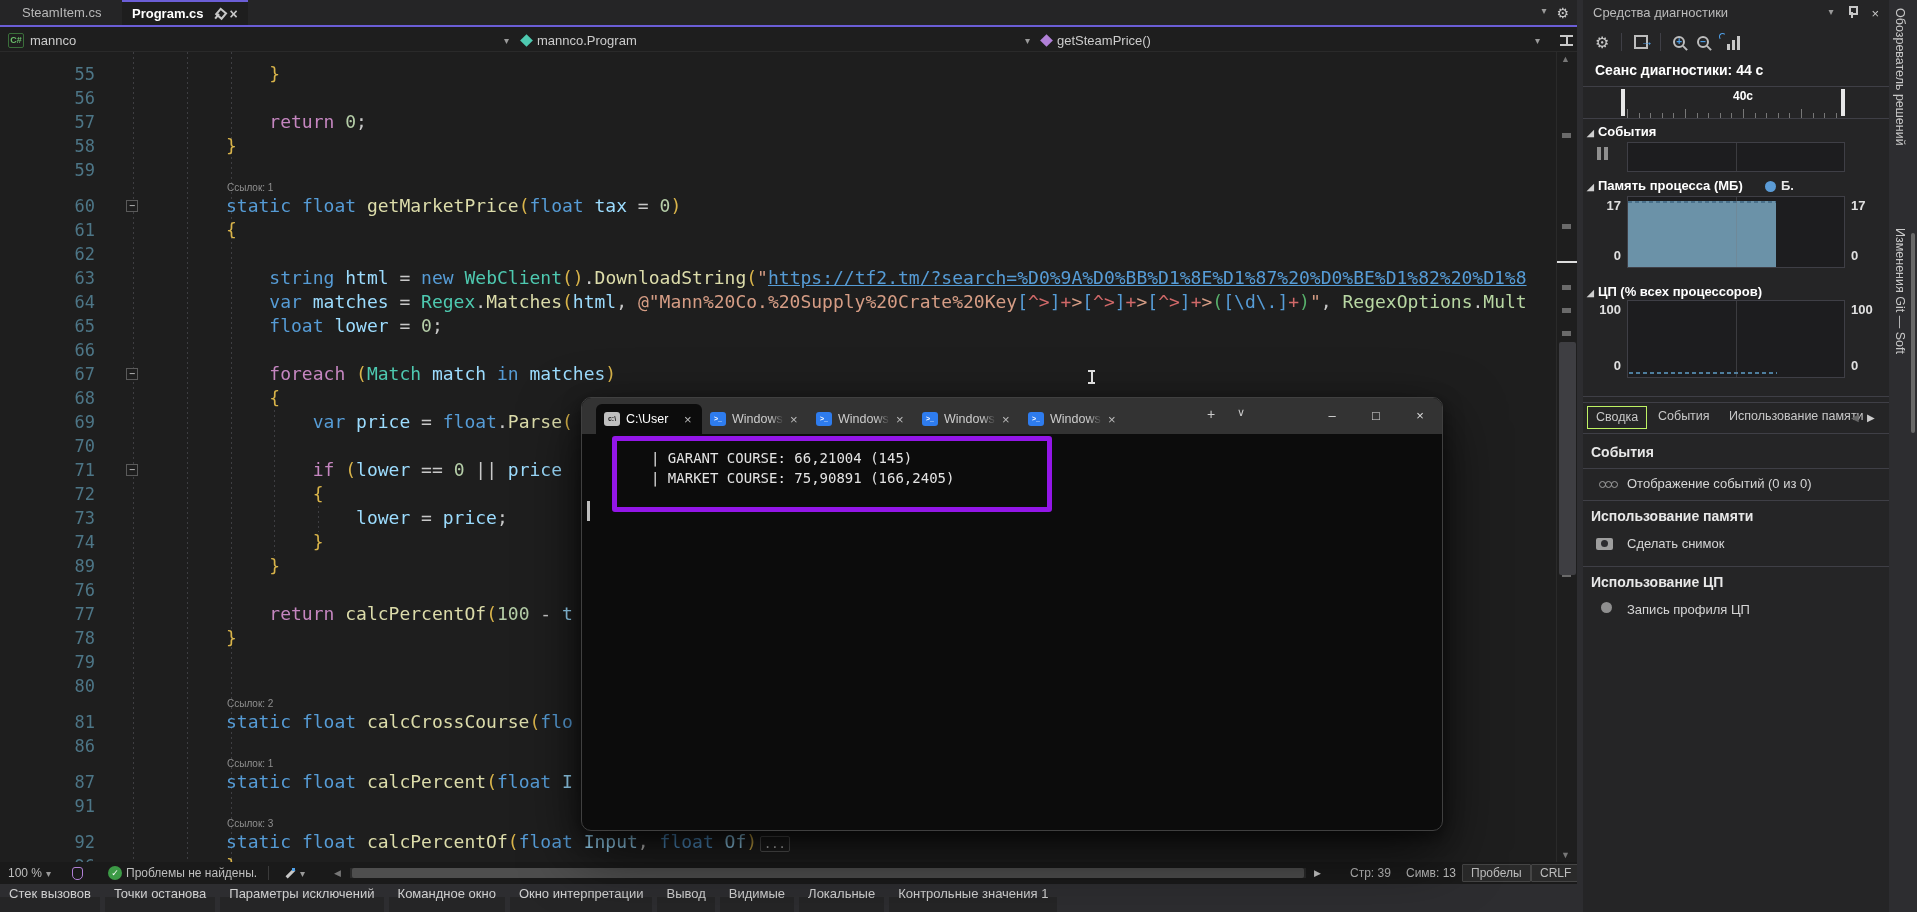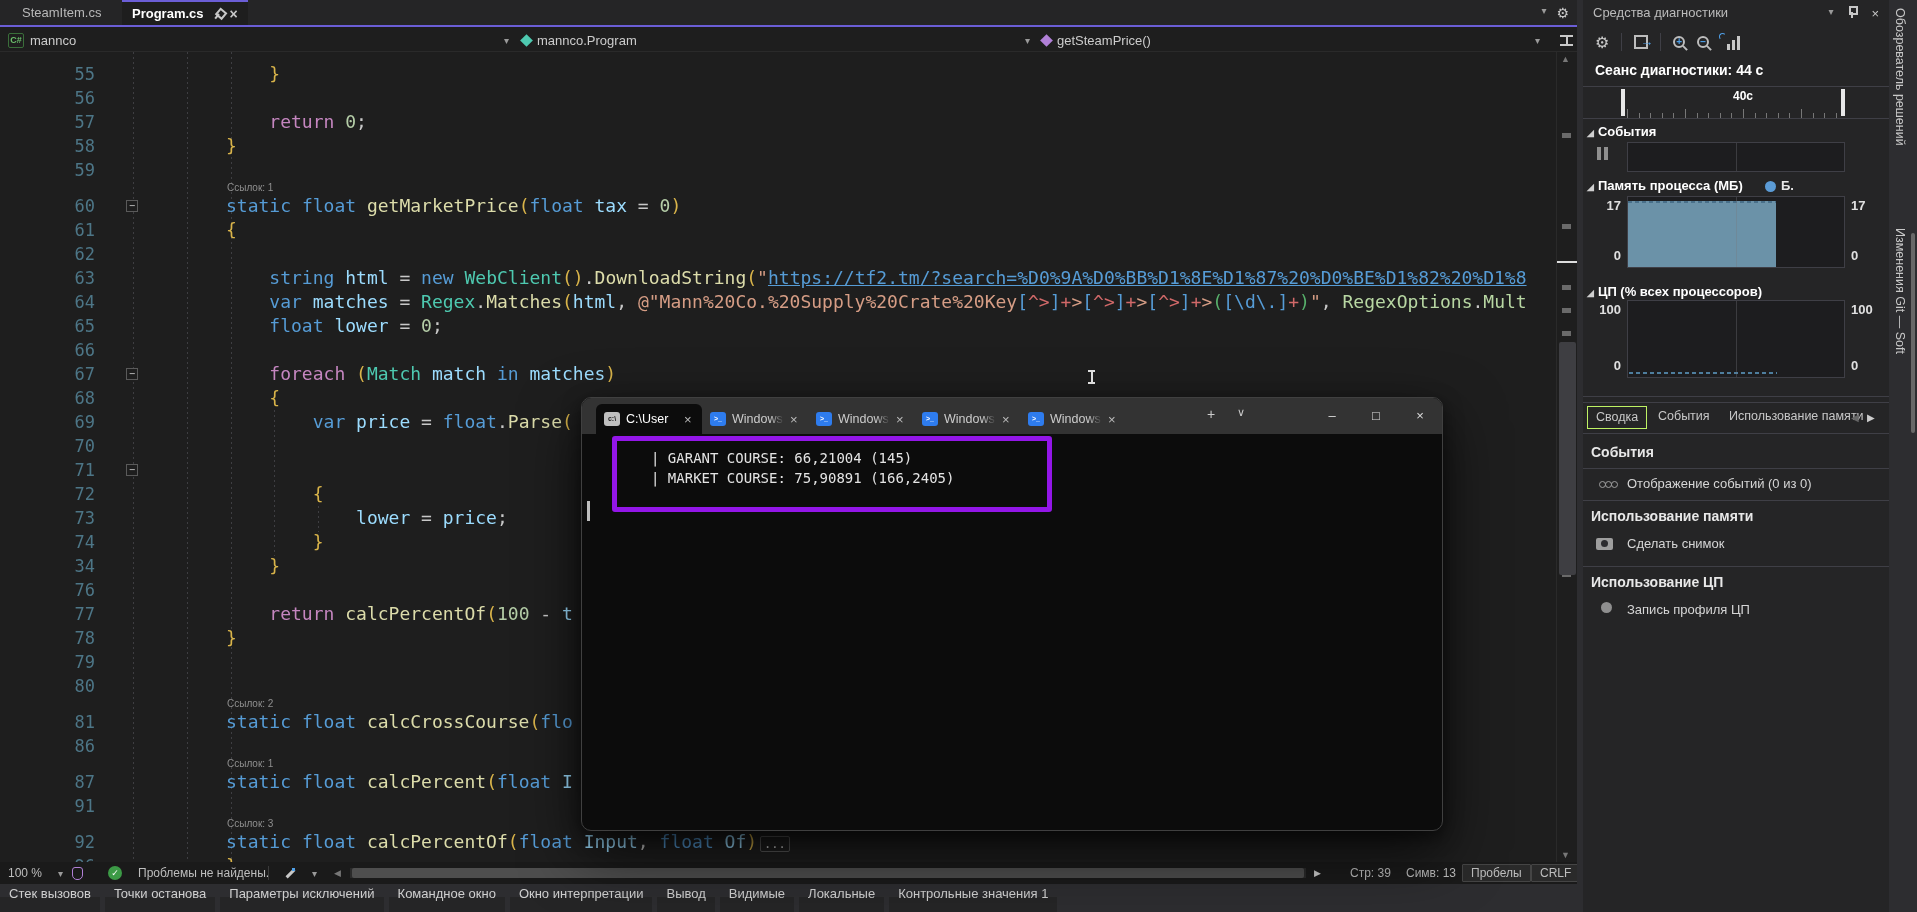--- a/index.html
+++ b/index.html
@@ -48,21 +48,21 @@
 
   
   #vscroll{position:absolute;left:1556px;top:52px;width:21px;height:810px;background:#1E1E1E;border-left:1px solid #2A2A2A}
   .vmark{position:absolute;left:5px;width:9px;height:5px;background:#6A6A6A}
   #vline{position:absolute;left:0;width:21px;height:2px;background:#DDD}
   #vthumb{position:absolute;left:2px;width:17px;background:#3E3E42;border-radius:2px}
   .sarrow{position:absolute;left:4px;color:#777;font-size:9px}
 
   
   #statusbar{position:absolute;left:0;top:862px;width:1577px;height:22px;background:#1A1A1A;color:#BEBEBE;font-size:12px}
-  .sb{position:absolute;top:0;height:22px;display:flex;align-items:center;gap:16px}
+  .sb{position:absolute;top:0;height:22px;display:flex;align-items:center;gap:4px}
   .okdot{width:14px;height:14px;border-radius:50%;background:#3C9A46;color:#FFF;font-size:9px;text-align:center;line-height:14px}
   .sbbox{border:1px solid #454545;background:#2A2A2A;padding:1px 8px;border-radius:1px}
   .penic{width:13px;height:13px;position:relative}
   .penic::before{content:'';position:absolute;left:2px;top:5px;width:11px;height:3px;background:#C8C8C8;transform:rotate(-45deg)}
   .penic::after{content:'';position:absolute;left:9px;top:1px;width:3px;height:3px;background:#4FA0E8}
   #hthumb{height:10px;background:#4E4E4E;border-radius:2px}
   #htrack{position:absolute;top:6px;height:10px;background:#2A2A2A}
 
   
   #bottomtabs{position:absolute;left:0;top:884px;width:1577px;height:28px;background:#2D2D30;display:flex;align-items:stretch;gap:5px;padding-left:0}
@@ -248,35 +248,36 @@
             <span class="ln">69</span>
             <span class="ct"><span class="c-p">        </span><span class="c-kw">var</span><span class="c-p"> </span><span class="c-v">price</span><span class="c-p"> = </span><span class="c-kw">float</span><span class="c-p">.</span><span class="c-m">Parse</span><span class="c-b">(</span></span>
           </div>
           <div class="crow">
             <span class="ln">70</span>
             <span class="ct"></span>
           </div>
           <div class="crow">
             <span class="ln">71</span>
             <span class="fold">−</span>
+            <span class="ct"><span class="c-p">        </span><span class="c-ctrl">if</span><span class="c-p"> </span><span class="c-b">(</span><span class="c-v">lower</span><span class="c-p"> == </span><span class="c-n">0</span><span class="c-p"> || </span><span class="c-v">price</span></span>
           </div>
           <div class="crow">
             <span class="ln">72</span>
             <span class="ct"><span class="c-b">        {</span></span>
           </div>
           <div class="crow">
             <span class="ln">73</span>
             <span class="ct"><span class="c-p">            </span><span class="c-v">lower</span><span class="c-p"> = </span><span class="c-v">price</span><span class="c-p">;</span></span>
           </div>
           <div class="crow">
             <span class="ln">74</span>
             <span class="ct"><span class="c-b">        }</span></span>
           </div>
           <div class="crow">
-            <span class="ln">34</span>
+            <span class="ln">89</span>
             <span class="ct"><span class="c-b">    }</span></span>
           </div>
           <div class="crow">
             <span class="ln">76</span>
             <span class="ct"></span>
           </div>
           <div class="crow">
             <span class="ln">77</span>
             <span class="ct"><span class="c-p">    </span><span class="c-ctrl">return</span><span class="c-p"> </span><span class="c-m">calcPercentOf</span><span class="c-b">(</span><span class="c-n">100</span><span class="c-p"> - </span><span class="c-v">t</span></span>
           </div>

